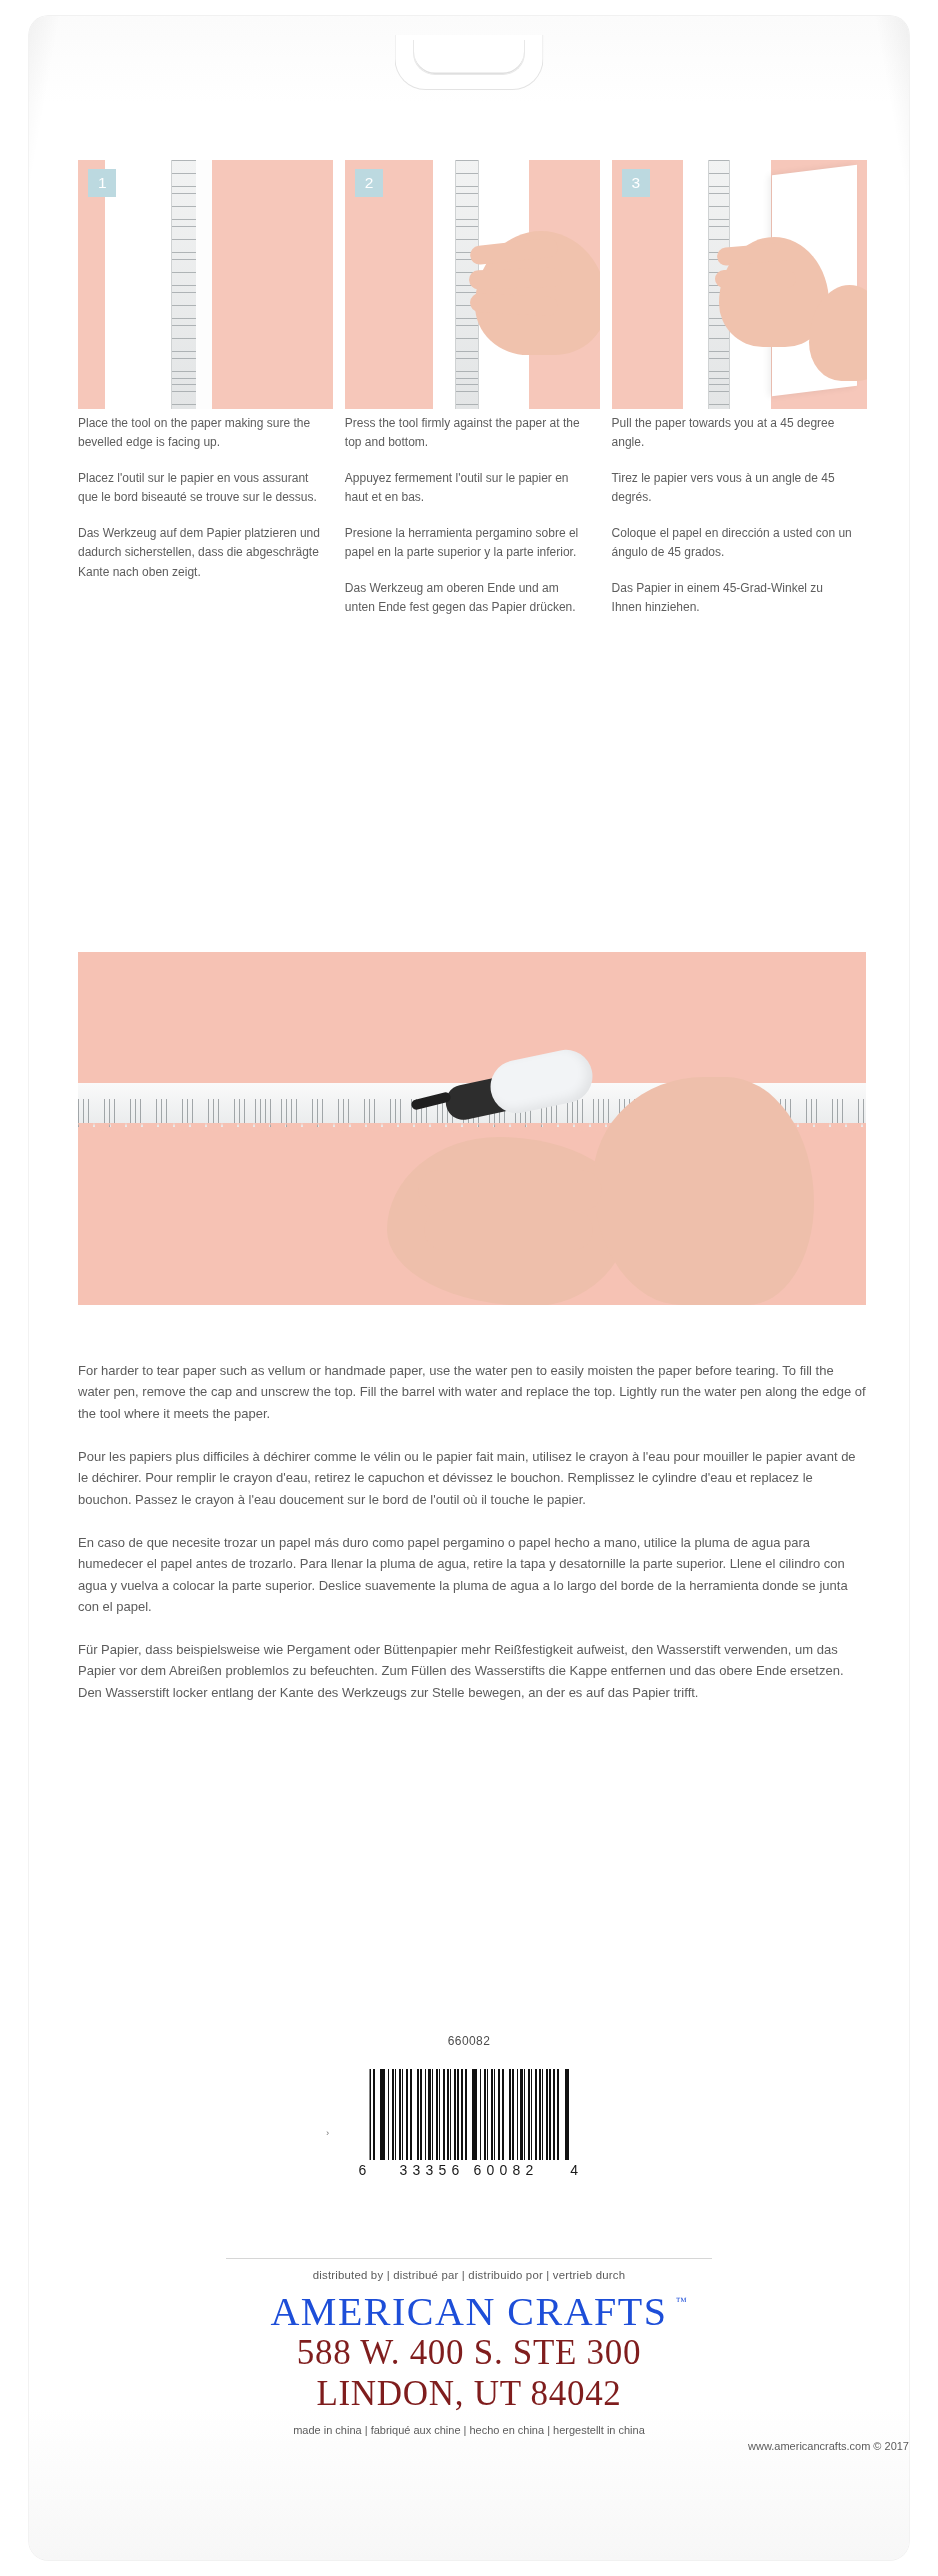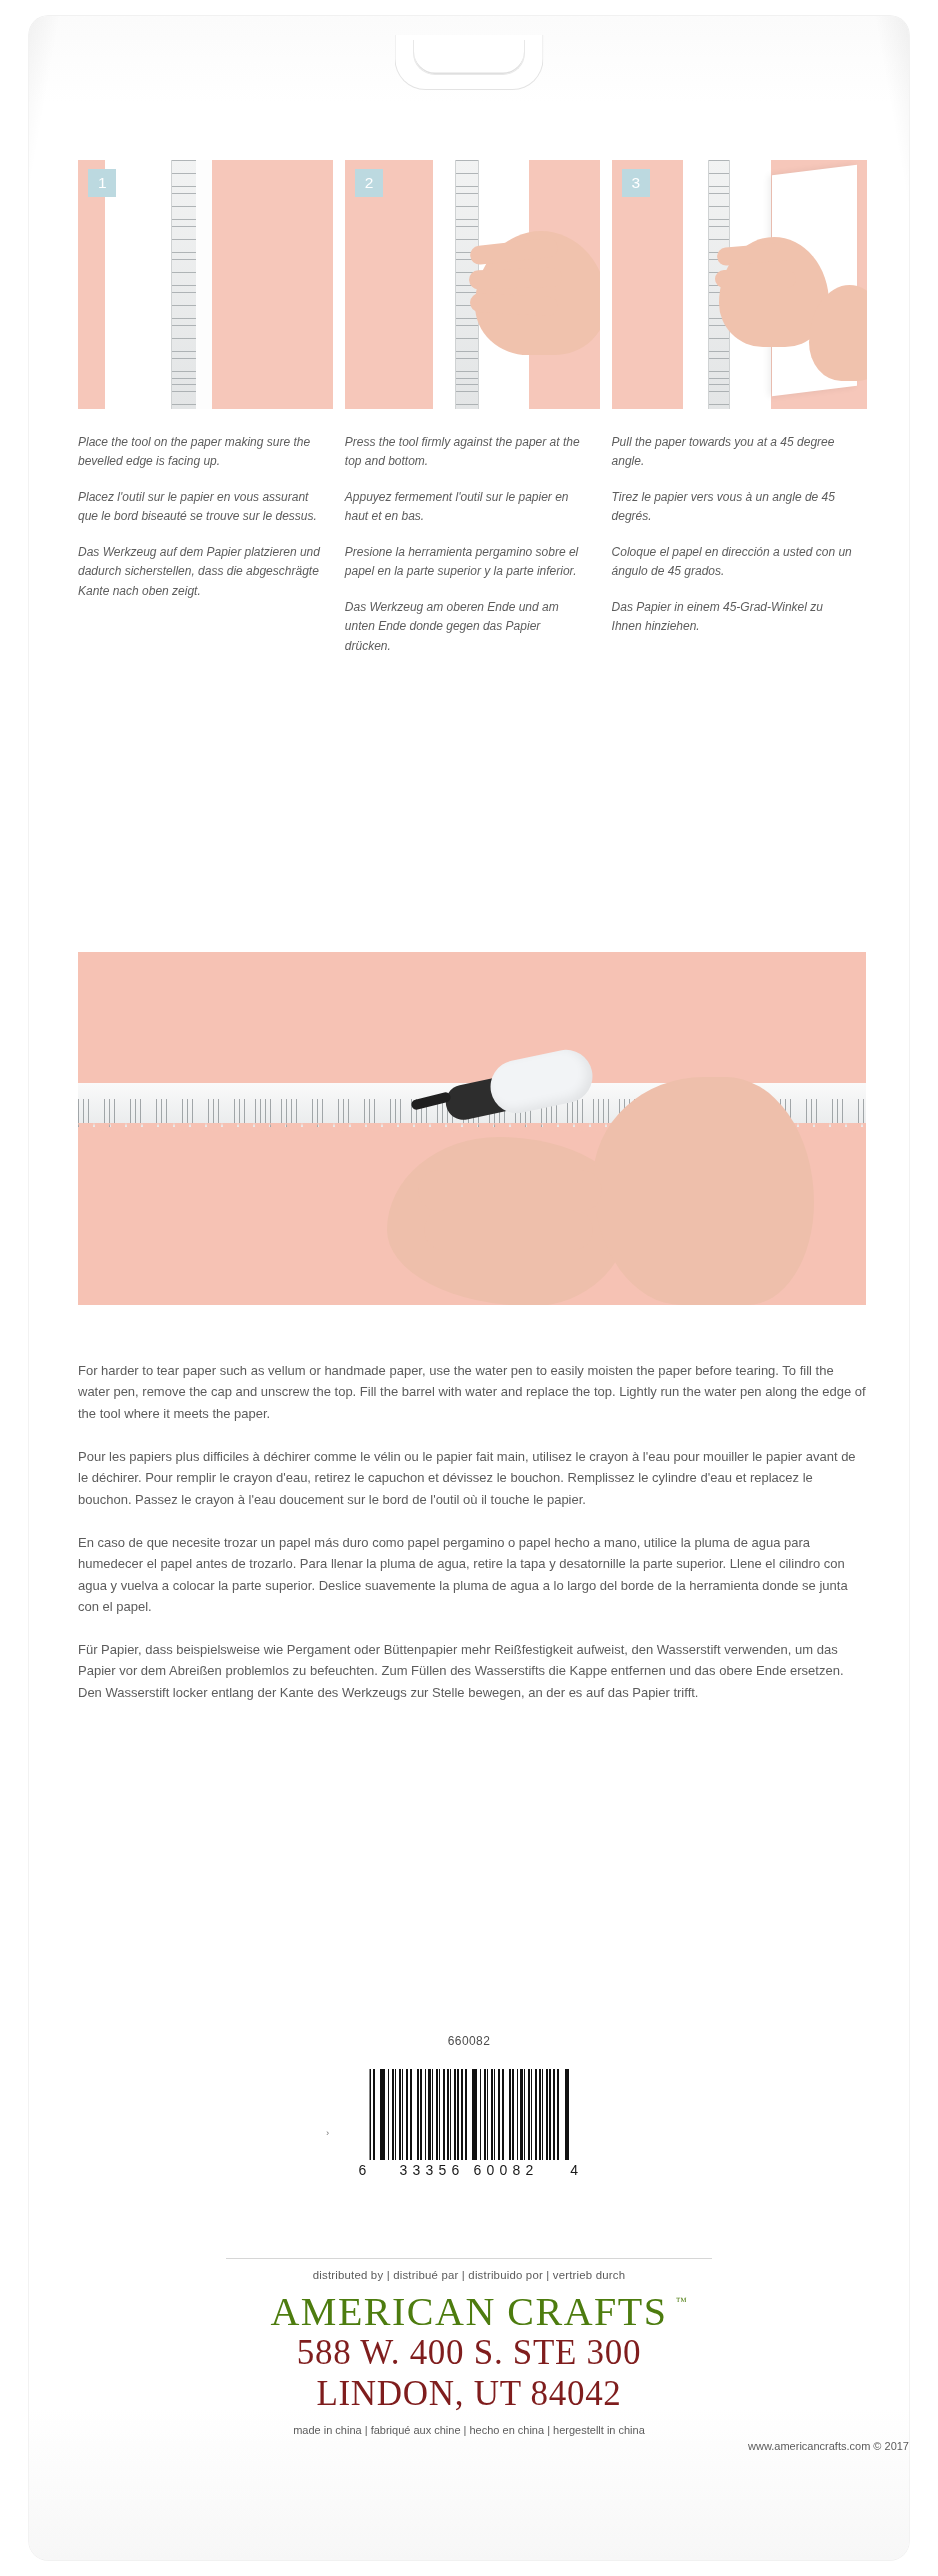--- a/index.html
+++ b/index.html
@@ -118,23 +118,22 @@
     border-radius: 50% 50% 40% 40% / 60% 60% 40% 40%;
   }
   .finger {
     position: absolute;
     background: #f0c2ad;
     border-radius: 14.7px;
   }
 
   
   .step-texts {
-    margin-top: 24px;
+    margin-top: 5px;
     width: 243px;
-    font-style: italic;
   }
   .p {
     color: #5d5d5d;
     font-size: 12px;
     line-height: 1.62;
     margin: 0 0 16px 0;
   }
 
   
   .hero {
@@ -287,21 +286,21 @@
   .distributed {
     font-size: 11.4px;
     color: #5b5b5b;
     letter-spacing: 0.2px;
     margin-bottom: 10.3px;
   }
   .brand {
     font-family: "Liberation Serif", serif;
     font-size: 40px;
     letter-spacing: 1.5px;
-    color: #4d7c0f;
+    color: #1d4ed8;
     position: relative;
     display: inline-block;
     line-height: 1.05;
   }
   .brand .tm {
     position: absolute;
     right: -19px;
     top: 4.4px;
     font-size: 11px;
     letter-spacing: 0;
@@ -361,21 +360,21 @@
         </div>
         <div class="hand" style="left:130px;top:71px;width:132px;height:124px;"></div>
         <div class="finger" style="left:125px;top:82px;width:88px;height:19px;transform:rotate(-6deg);"></div>
         <div class="finger" style="left:124px;top:109px;width:93px;height:19px;transform:rotate(-2deg);"></div>
         <div class="finger" style="left:125px;top:135px;width:88px;height:19px;transform:rotate(3deg);"></div>
       </div>
       <div class="step-texts">
         <p class="p">Press the tool firmly against the paper at the top and bottom.</p>
         <p class="p">Appuyez fermement l'outil sur le papier en haut et en bas.</p>
         <p class="p">Presione la herramienta pergamino sobre el papel en la parte superior y la parte inferior.</p>
-        <p class="p">Das Werkzeug am oberen Ende und am unten Ende donde gegen das Papier drücken.</p>
+        <p class="p">Das Werkzeug am oberen Ende und am unten Ende fest gegen das Papier drücken.</p>
       </div>
     </div>
 
     <div class="step">
       <div class="step-photo">
         <div class="step-badge">3</div>
         <div class="sheet" style="left:71px;top:0;width:88px;height:249px;"></div>
         <div class="ruler" style="left:96px;top:0;width:20.6px;height:249px;">
           <div class="ticks"></div>
         </div>

